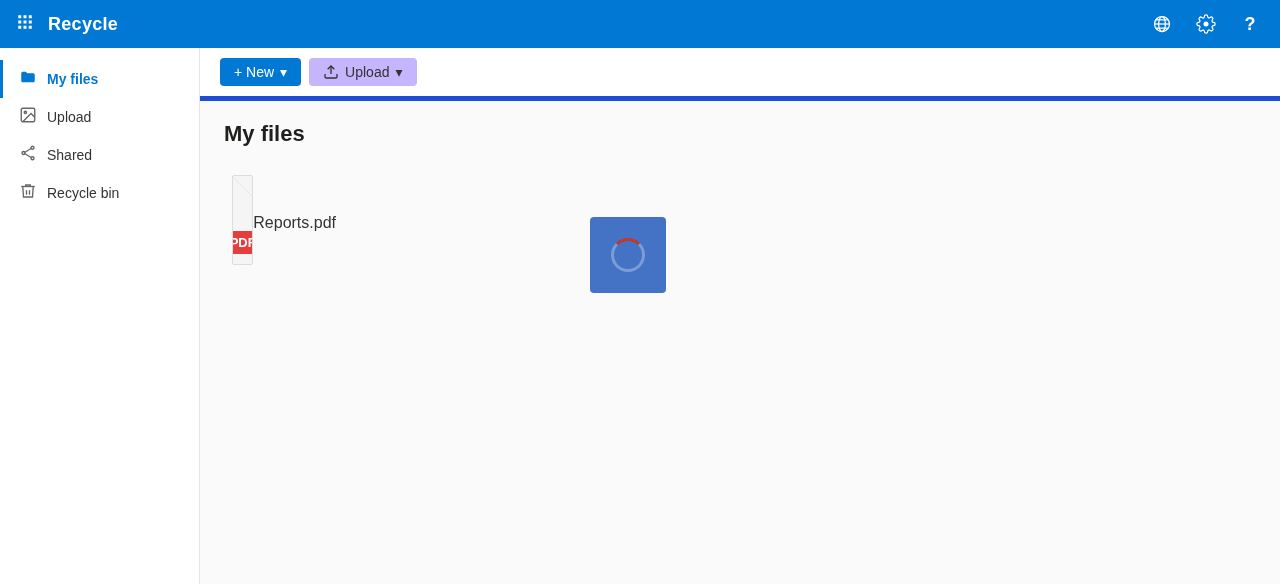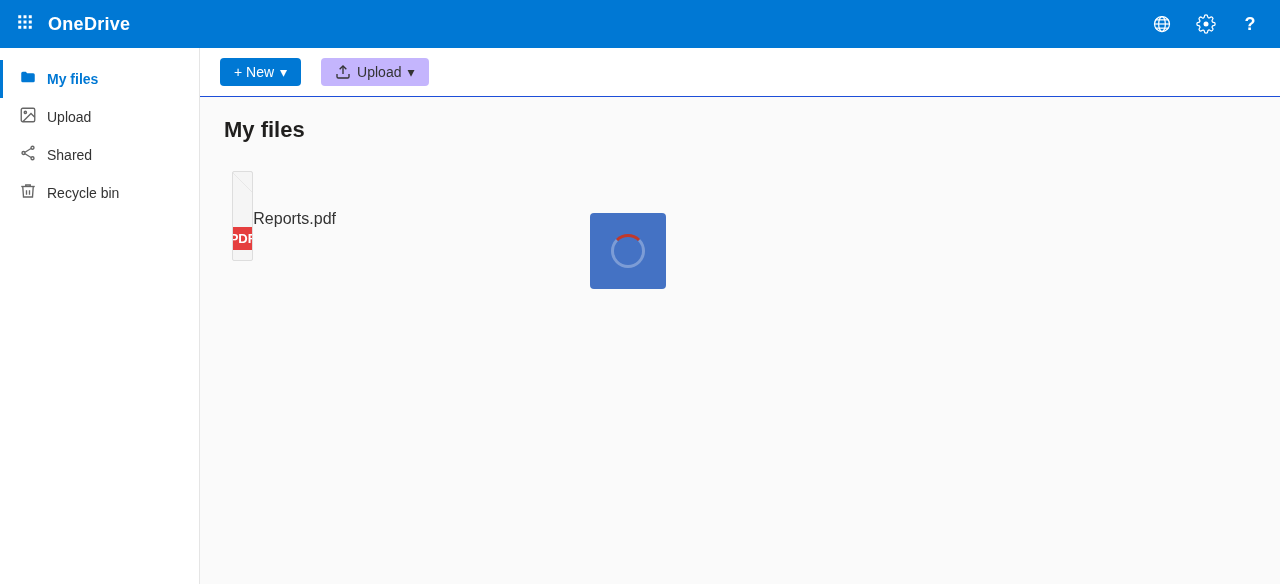--- a/index.html
+++ b/index.html
@@ -86,23 +86,23 @@
     .main {
       flex: 1;
       background: #fafafa;
       padding: 0;
       overflow: auto;
     }
     .toolbar {
       padding: 10px 20px;
       display: flex;
       align-items: center;
-      gap: 20px;
+      gap: 8px;
       background: #fff;
-      border-bottom: 1px solid #1d4ed8;
+      border-bottom: 5px solid #1d4ed8;
     }
     .btn-new {
       background: #0078d4;
       color: #fff;
       border: none;
       padding: 6px 14px;
       border-radius: 4px;
       font-size: 14px;
       cursor: pointer;
       display: flex;
@@ -234,21 +234,21 @@
       <rect x="10" y="3" width="4" height="4"></rect>
       <rect x="17" y="3" width="4" height="4"></rect>
       <rect x="3" y="10" width="4" height="4"></rect>
       <rect x="10" y="10" width="4" height="4"></rect>
       <rect x="17" y="10" width="4" height="4"></rect>
       <rect x="3" y="17" width="4" height="4"></rect>
       <rect x="10" y="17" width="4" height="4"></rect>
       <rect x="17" y="17" width="4" height="4"></rect>
     </svg>
   </div>
-  <div class="topbar-logo">OneDrive</div>
+  <div class="topbar-logo">Recycle</div>
   <div class="topbar-right">
     <div class="topbar-icon">
       <svg width="20" height="20" viewBox="0 0 24 24" fill="#fff">
         <circle cx="12" cy="12" r="9" stroke="#fff" stroke-width="1.5" fill="none"></circle>
         <ellipse cx="12" cy="12" rx="4" ry="9" stroke="#fff" stroke-width="1.5" fill="none"></ellipse>
         <line x1="3" y1="12" x2="21" y2="12" stroke="#fff" stroke-width="1.5"></line>
         <line x1="4" y1="7" x2="20" y2="7" stroke="#fff" stroke-width="1.5"></line>
         <line x1="4" y1="17" x2="20" y2="17" stroke="#fff" stroke-width="1.5"></line>
       </svg>
     </div>

